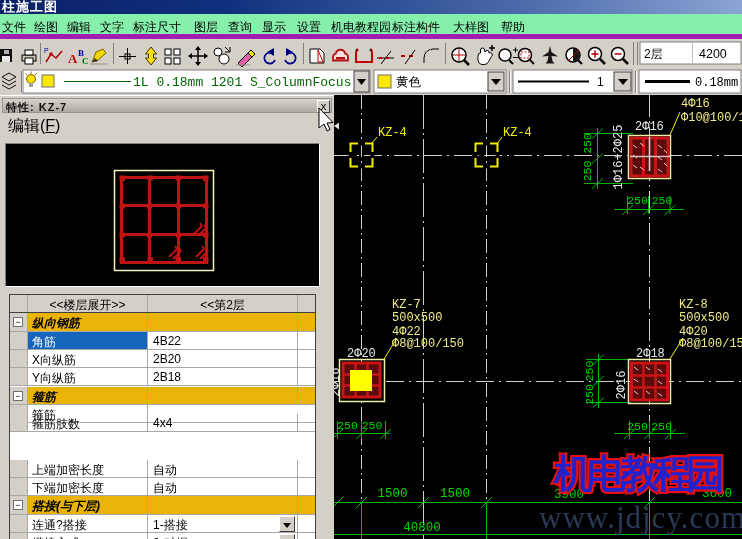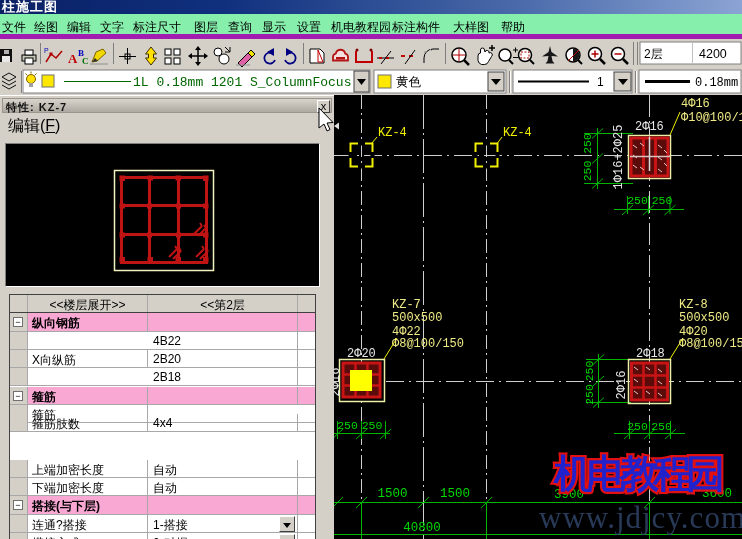--- a/index.html
+++ b/index.html
@@ -32,21 +32,21 @@
   #ptable { left:9px; top:198px; width:307px; height:246px; background:#fff;
     border:1px solid #404040; border-bottom:none; font-size:12px; }
   .trow { position:absolute; left:0; width:305px; height:18.3px; border-bottom:1px solid #a8a8a8; }
   .c1 { position:absolute; left:0; top:0; width:18px; height:100%; background:#d4d0c8;
         border-right:1px solid #a8a8a8; }
   .c2 { position:absolute; left:18px; top:0; width:120px; height:100%; padding:2px 0 0 4px;
         border-right:1px solid #a8a8a8; }
   .c3 { position:absolute; left:138px; top:0; width:150px; height:100%; padding:2px 0 0 5px;
         border-right:1px solid #a8a8a8; }
   .c4 { position:absolute; left:288px; top:0; width:17px; height:100%; }
-  .grp .c2, .grp .c3, .grp .c4 { background:#f9a8d4; font-weight:bold; }
+  .grp .c2, .grp .c3, .grp .c4 { background:#eab308; font-weight:bold;font-style:italic; }
   .sel { background:#1565bd !important; color:#fff; }
   .mbox { position:absolute; left:3px; top:4px; width:10px; height:10px; background:#fff;
     border:1px solid #707070; font-size:9px; line-height:8px; text-align:center; color:#000;}
   .tdd { position:absolute; right:2px; top:1px; width:16px; height:16px; background:#d4d0c8;
     border:1px solid; border-color:#fff #404040 #404040 #fff; }
   .tdd:after { content:""; position:absolute; left:3px; top:6px;
     border:4px solid transparent; border-top:5px solid #000; }
   
   #cad { left:334px; top:95px; width:408px; height:444px; background:#000; overflow:hidden; }
 </style>
@@ -259,29 +259,31 @@
     <div class="trow grp" style="top:18.3px">
         <div class="c1">
           <div class="mbox">−</div>
         </div>
         <div class="c2">纵向钢筋</div>
         <div class="c3"></div>
         <div class="c4"></div>
       </div>
     <div class="trow" style="top:36.6px">
         <div class="c1"></div>
+        <div class="c2 sel">角筋</div>
         <div class="c3">4B22</div>
       </div>
     <div class="trow" style="top:54.9px">
         <div class="c1"></div>
         <div class="c2">X向纵筋</div>
         <div class="c3">2B20</div>
       </div>
     <div class="trow" style="top:73.2px">
         <div class="c1"></div>
+        <div class="c2">Y向纵筋</div>
         <div class="c3">2B18</div>
       </div>
     <div class="trow grp" style="top:91.5px">
         <div class="c1">
           <div class="mbox">−</div>
         </div>
         <div class="c2">箍筋</div>
         <div class="c3"></div>
         <div class="c4"></div>
       </div>

